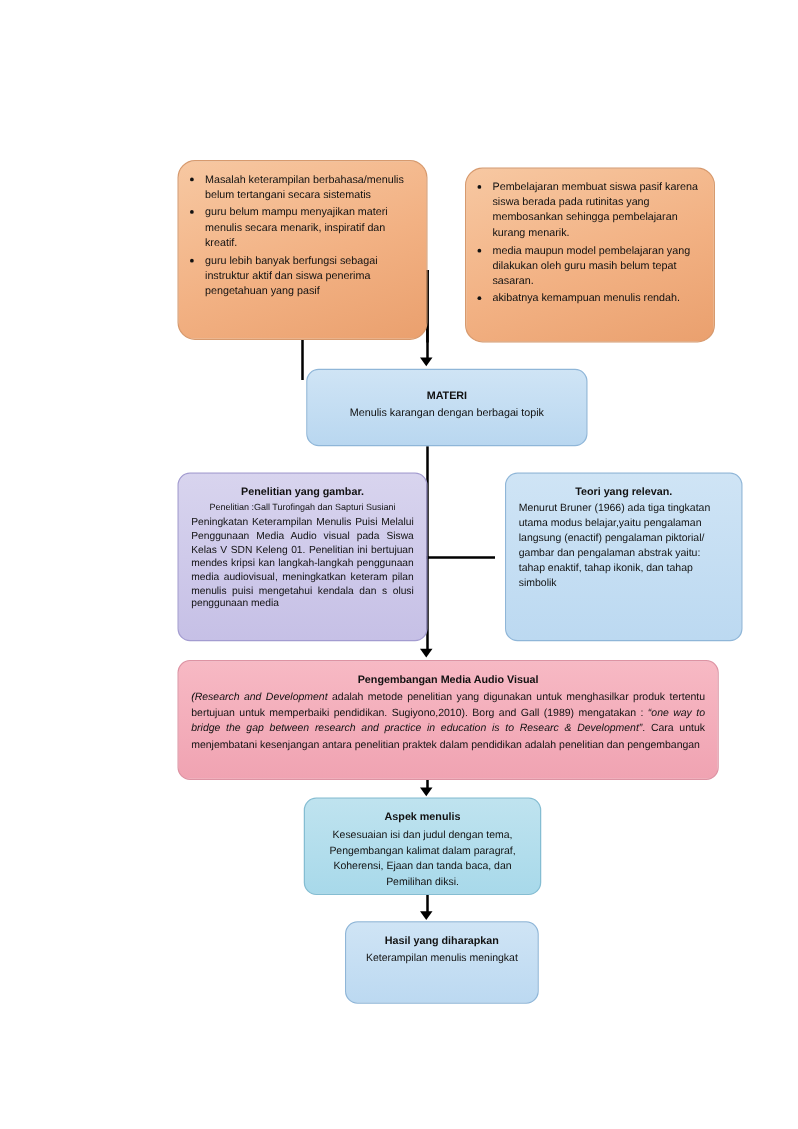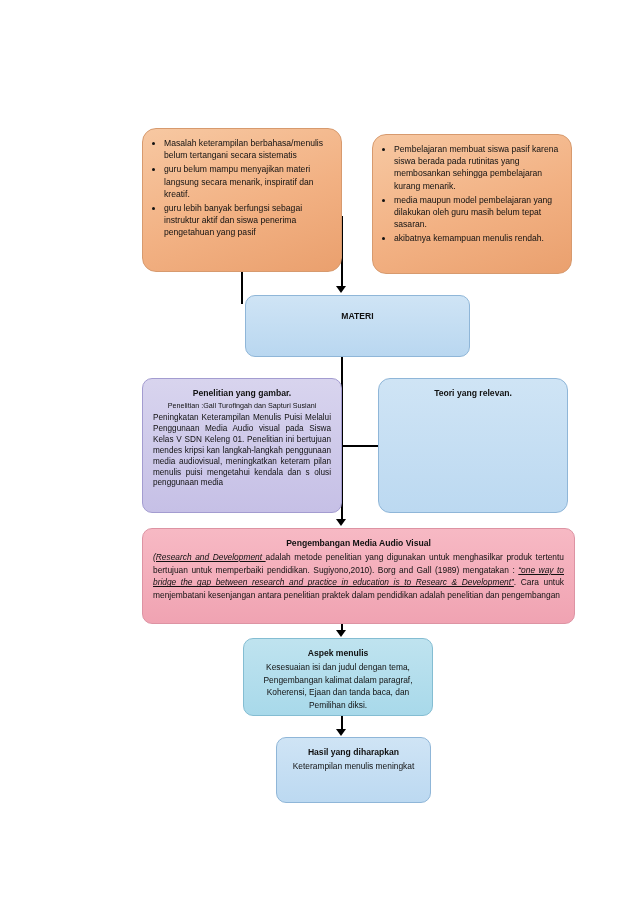--- a/index.html
+++ b/index.html
@@ -62,37 +62,36 @@
     left:142px;top:378px;width:200px;height:135px;
     background:linear-gradient(180deg,#d8d4ee 0%,#c6c0e6 100%);
     border-color:#a39cd0;
   }
   #b-penelitian .sub{
     display:block;text-align:center;font-size:7.2px;margin-bottom:2px;
   }
   #b-penelitian .body{font-size:8.2px;line-height:1.32;text-align:justify;}
   
   #b-teori{
-    left:378px;top:378px;width:190px;height:135px;
+    left:404px;top:378px;width:190px;height:135px;
     background:linear-gradient(180deg,#cfe4f5 0%,#bcd9f1 100%);
     border-color:#8fb6d8;
-    border-radius:12px;
   }
   #b-teori .body{font-size:8.4px;line-height:1.42;}
   
   #b-pengembangan{
     left:142px;top:528px;width:433px;height:96px;
     background:linear-gradient(180deg,#f7b9c4 0%,#f0a3b2 100%);
     border-color:#dd93a3;
     text-align:center;
   }
   #b-pengembangan .body{
     font-size:8.4px;line-height:1.5;text-align:justify;margin-top:2px;
   }
-  #b-pengembangan .body i{font-style:italic;text-decoration:underline;}
+  #b-pengembangan .body i{font-style:italic;}
   
   #b-aspek{
     left:243px;top:638px;width:190px;height:78px;
     background:linear-gradient(180deg,#bfe3ef 0%,#a8d9ea 100%);
     border-color:#84bdd2;
     text-align:center;
   }
   #b-aspek .body{font-size:8.4px;line-height:1.48;}
   
   #b-hasil{
@@ -136,45 +135,47 @@
 
   <div class="line vline" style="left:341px;top:624px;height:8px;"></div>
   <div class="arrow" style="left:336px;top:630px;"></div>
 
   <div class="line vline" style="left:341px;top:716px;height:16px;"></div>
   <div class="arrow" style="left:336px;top:729px;"></div>
 
   <div class="box" id="b-topleft">
     <ul class="bul">
       <li>Masalah keterampilan berbahasa/menulis belum tertangani secara sistematis</li>
-      <li>guru belum mampu menyajikan materi langsung secara menarik, inspiratif dan kreatif.</li>
+      <li>guru belum mampu menyajikan materi menulis secara menarik, inspiratif dan kreatif.</li>
       <li>guru lebih banyak berfungsi sebagai instruktur aktif dan siswa penerima pengetahuan yang pasif</li>
     </ul>
   </div>
 
   <div class="box" id="b-topright">
     <ul class="bul">
       <li>Pembelajaran membuat siswa pasif karena siswa berada pada rutinitas yang membosankan sehingga pembelajaran kurang menarik.</li>
       <li>media maupun model pembelajaran yang dilakukan oleh guru masih belum tepat sasaran.</li>
       <li>akibatnya kemampuan menulis rendah.</li>
     </ul>
   </div>
 
   <div class="box" id="b-materi">
     <span class="title">MATERI</span>
+    <div>Menulis karangan dengan berbagai topik</div>
   </div>
 
   <div class="box" id="b-penelitian">
     <span class="title">Penelitian yang gambar.</span>
     <span class="sub">Penelitian :Gall Turofingah  dan Sapturi Susiani</span>
     <div class="body">Peningkatan Keterampilan Menulis Puisi Melalui Penggunaan Media Audio visual pada Siswa Kelas V SDN Keleng 01. Penelitian ini bertujuan mendes kripsi kan langkah-langkah penggunaan media audiovisual, meningkatkan keteram pilan menulis puisi mengetahui kendala dan s olusi penggunaan media</div>
   </div>
 
   <div class="box" id="b-teori">
     <span class="title">Teori yang relevan.</span>
+    <div class="body">Menurut  Bruner (1966) ada tiga tingkatan utama modus belajar,yaitu pengalaman langsung (enactif) pengalaman piktorial/ gambar dan pengalaman abstrak yaitu: tahap enaktif, tahap ikonik, dan tahap simbolik</div>
   </div>
 
   <div class="box" id="b-pengembangan">
     <span class="title">Pengembangan Media Audio Visual</span>
     <div class="body">
       <i>(Research and Development </i><span>adalah metode penelitian yang digunakan untuk menghasilkar produk tertentu bertujuan untuk memperbaiki pendidikan. Sugiyono,2010). Borg and Gall (1989) mengatakan : </span><i>“one way to bridge the gap between research and practice in education is to Researc &amp; Development”</i><span>. Cara untuk menjembatani kesenjangan antara penelitian praktek dalam pendidikan adalah penelitian dan pengembangan</span>
     </div>
   </div>
 
   <div class="box" id="b-aspek">

